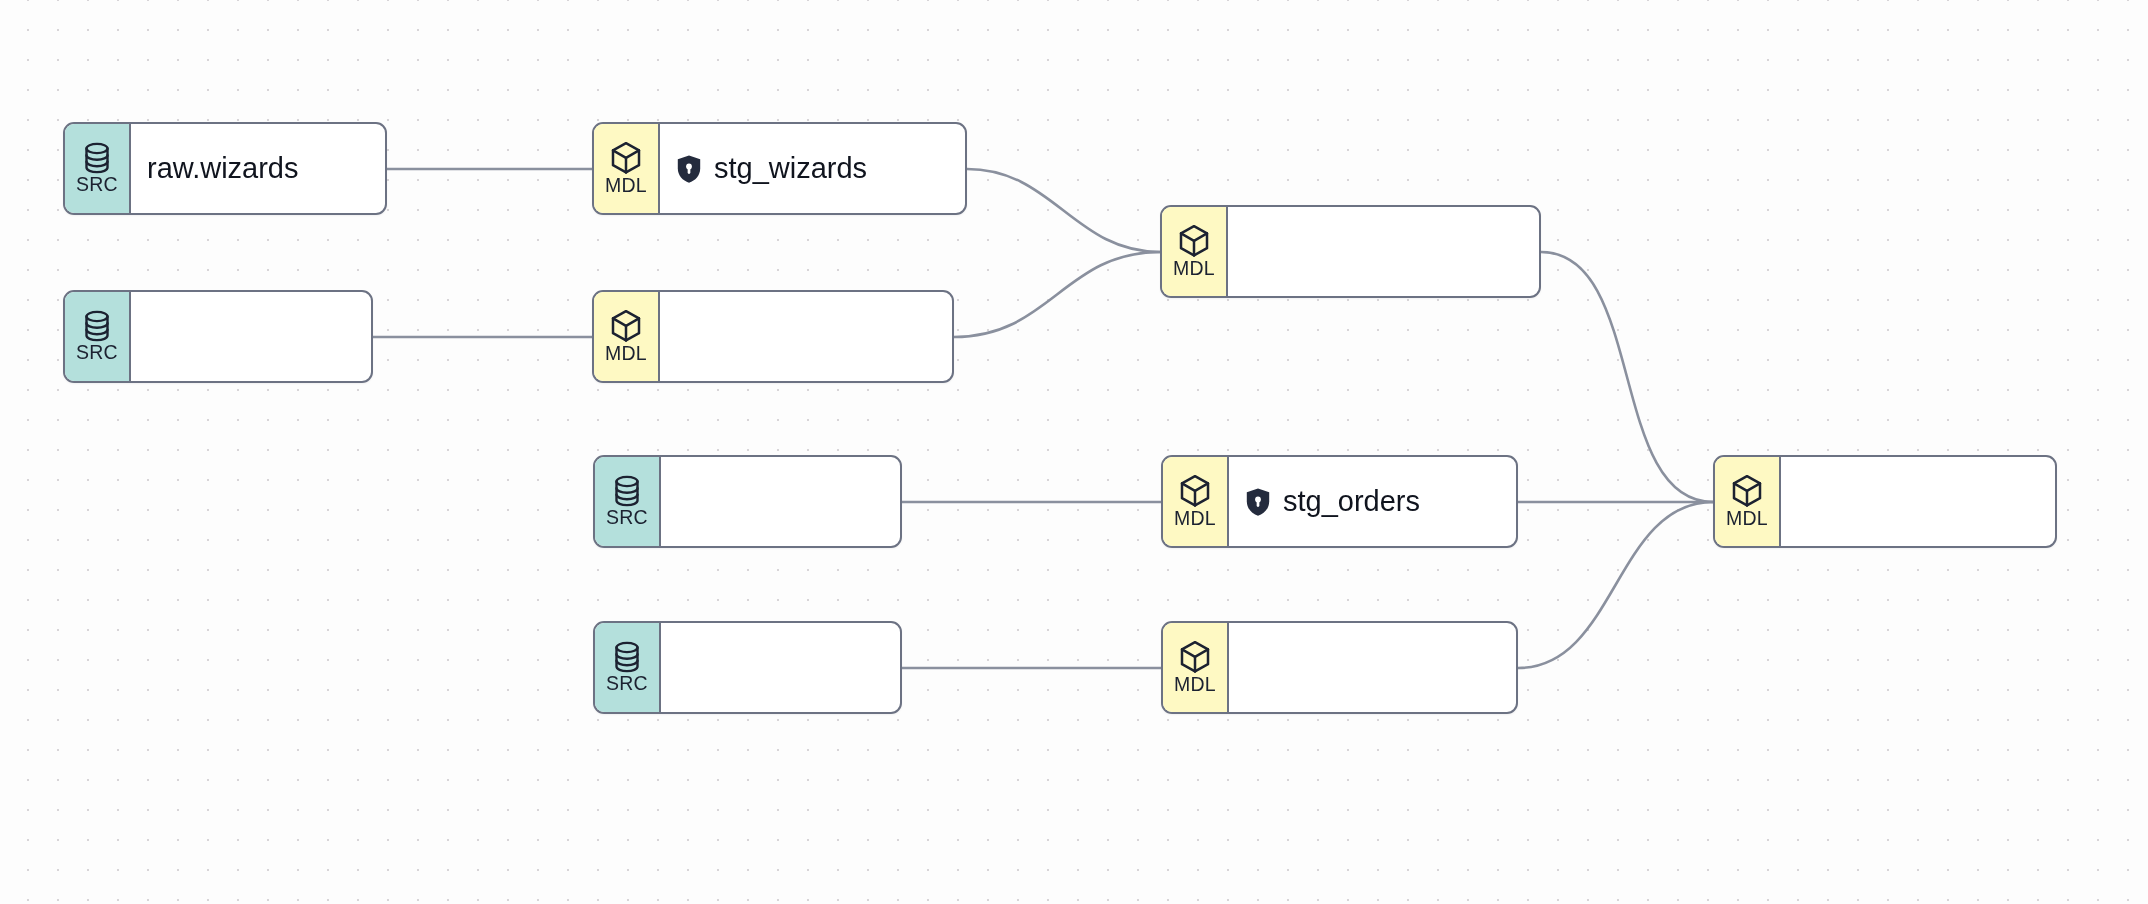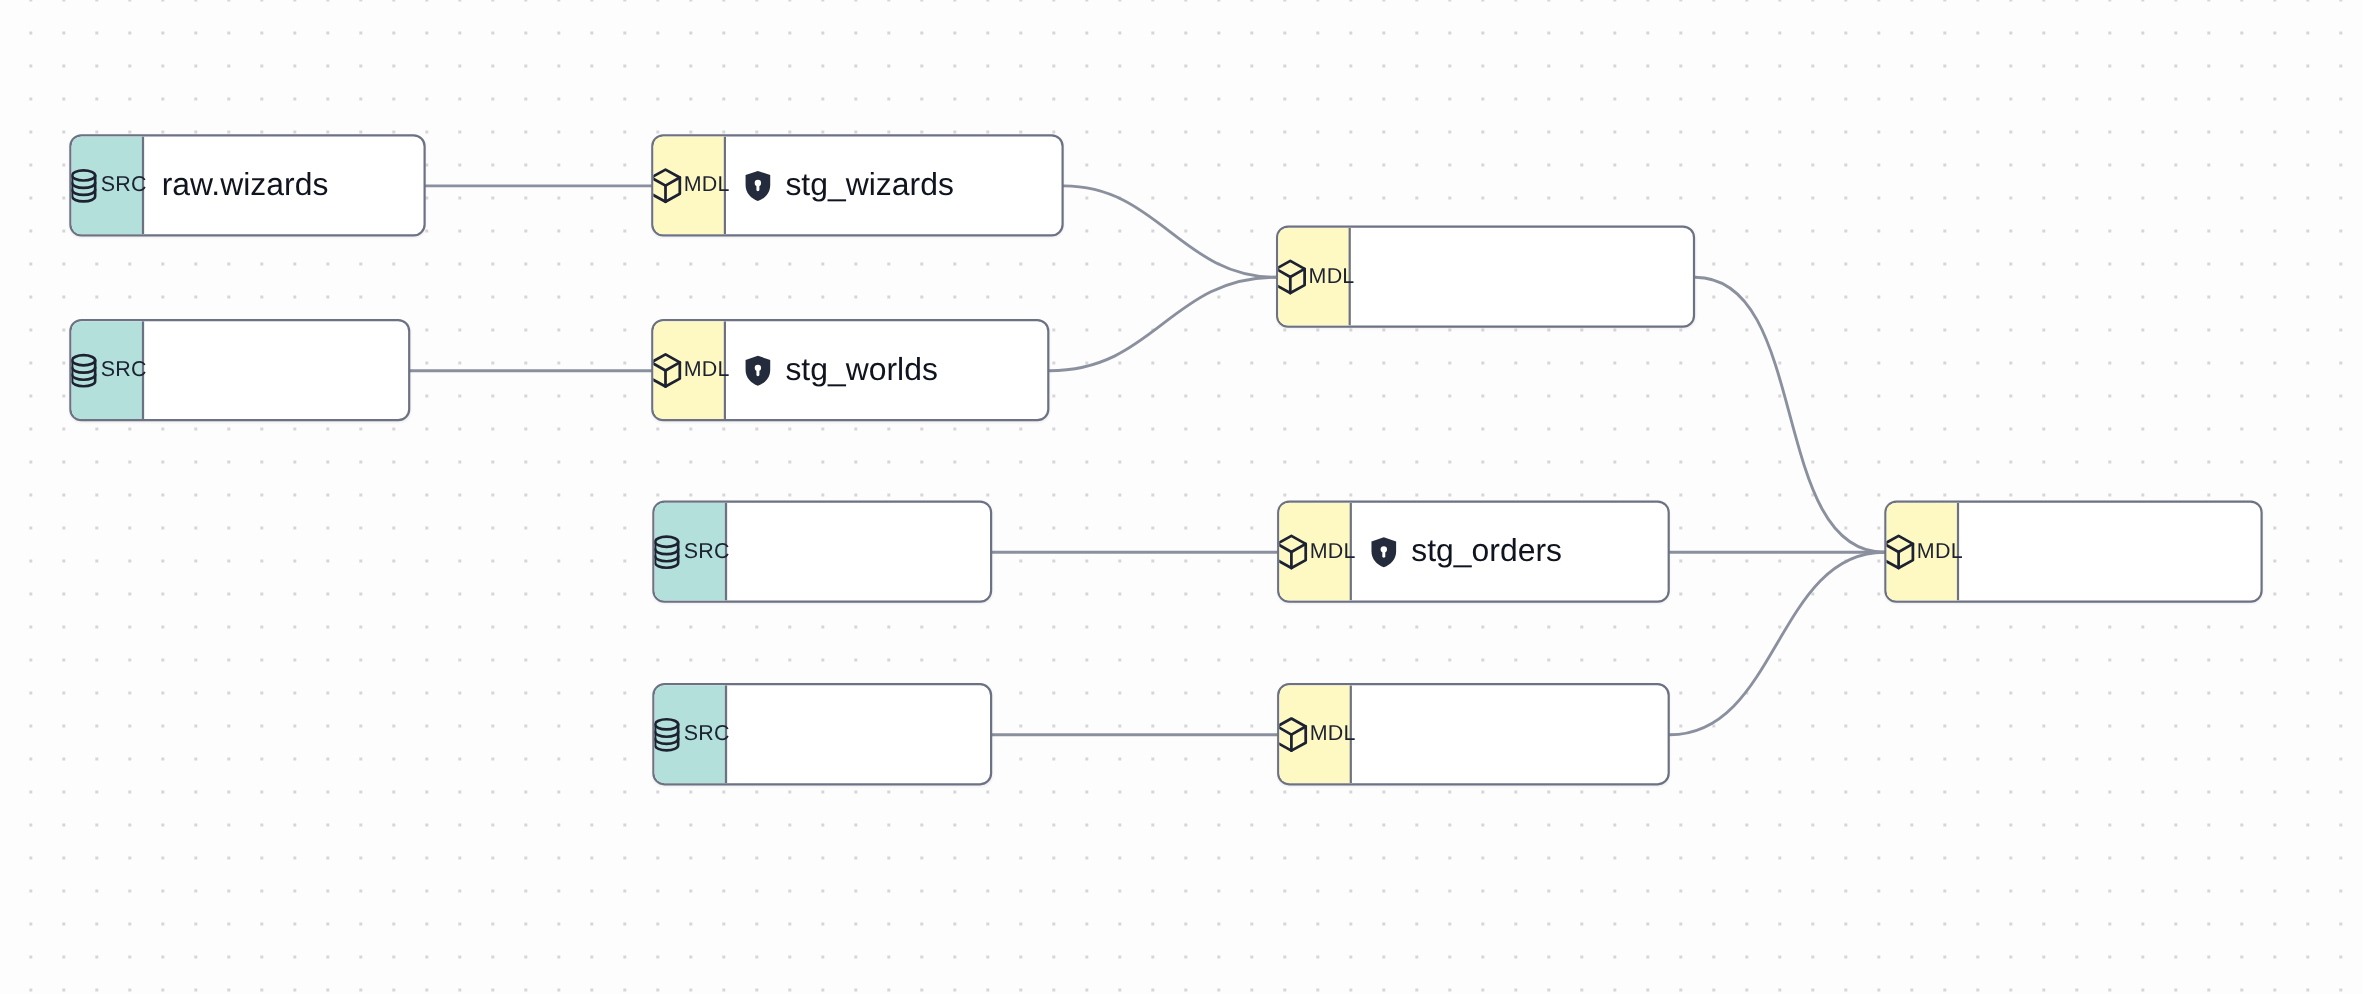--- a/index.html
+++ b/index.html
@@ -36,20 +36,21 @@
     border-radius: 11px;
     box-sizing: border-box;
     overflow: hidden;
     box-shadow: 0 1px 2px rgba(30,35,50,0.06);
   }
 
   .node-badge {
     flex: 0 0 auto;
     width: 66px;
     display: flex;
+    flex-direction: column;
     align-items: center;
     justify-content: center;
     gap: 1px;
     border-right: 2.2px solid #6c7283;
     box-sizing: border-box;
   }
   .node.src .node-badge { background: #b4e0dc; }
   .node.mdl .node-badge { background: #fef9c3; }
 
   .badge-icon {
@@ -181,44 +182,36 @@
       </div>
       <div class="node mdl" style="left: 592px; top: 290px; width: 362px; height: 93px;">
         <div class="node-badge">
           <span class="badge-icon"><svg width="32" height="34" viewBox="0 0 32 34" fill="none" stroke="#1c2231" stroke-width="2.5" stroke-linecap="round" stroke-linejoin="round">
               <path d="M16 2.2 L 29 9.4 V 24.2 L 16 31.4 L 3 24.2 V 9.4 Z"></path>
               <path d="M3 9.4 L 16 16.8 L 29 9.4"></path>
               <path d="M16 16.8 V 31.4"></path>
             </svg></span>
           <span class="badge-text">MDL</span>
         </div>
+      </div>
+      <div class="node mdl" style="left: 1161px; top: 455px; width: 357px; height: 93px;">
+        <div class="node-badge">
+          <span class="badge-icon"><svg width="32" height="34" viewBox="0 0 32 34" fill="none" stroke="#1c2231" stroke-width="2.5" stroke-linecap="round" stroke-linejoin="round">
+              <path d="M16 2.2 L 29 9.4 V 24.2 L 16 31.4 L 3 24.2 V 9.4 Z"></path>
+              <path d="M3 9.4 L 16 16.8 L 29 9.4"></path>
+              <path d="M16 16.8 V 31.4"></path>
+            </svg></span>
+          <span class="badge-text">MDL</span>
+        </div>
         <div class="node-body">
           <span class="shield-icon"><svg width="26" height="30" viewBox="0 0 26 30" fill="none">
               <path d="M13 1.4 L 24.2 5.2 V 14.2 C 24.2 21.6 19.3 26.5 13 28.7 C 6.7 26.5 1.8 21.6 1.8 14.2 V 5.2 Z" fill="#242b3d"></path>
               <circle cx="13" cy="12.4" r="2.9" fill="#ffffff"></circle>
               <path d="M13 13.6 L 13 18.6" stroke="#ffffff" stroke-width="2.7" stroke-linecap="round"></path>
             </svg></span>
-          <span class="node-label">stg_worlds</span>
-        </div>
-      </div>
-      <div class="node mdl" style="left: 1161px; top: 455px; width: 357px; height: 93px;">
-        <div class="node-badge">
-          <span class="badge-icon"><svg width="32" height="34" viewBox="0 0 32 34" fill="none" stroke="#1c2231" stroke-width="2.5" stroke-linecap="round" stroke-linejoin="round">
-              <path d="M16 2.2 L 29 9.4 V 24.2 L 16 31.4 L 3 24.2 V 9.4 Z"></path>
-              <path d="M3 9.4 L 16 16.8 L 29 9.4"></path>
-              <path d="M16 16.8 V 31.4"></path>
-            </svg></span>
-          <span class="badge-text">MDL</span>
-        </div>
-        <div class="node-body">
-          <span class="shield-icon"><svg width="26" height="30" viewBox="0 0 26 30" fill="none">
-              <path d="M13 1.4 L 24.2 5.2 V 14.2 C 24.2 21.6 19.3 26.5 13 28.7 C 6.7 26.5 1.8 21.6 1.8 14.2 V 5.2 Z" fill="#242b3d"></path>
-              <circle cx="13" cy="12.4" r="2.9" fill="#ffffff"></circle>
-              <path d="M13 13.6 L 13 18.6" stroke="#ffffff" stroke-width="2.7" stroke-linecap="round"></path>
-            </svg></span>
           <span class="node-label">stg_orders</span>
         </div>
       </div>
       <div class="node mdl" style="left: 1161px; top: 621px; width: 357px; height: 93px;">
         <div class="node-badge">
           <span class="badge-icon"><svg width="32" height="34" viewBox="0 0 32 34" fill="none" stroke="#1c2231" stroke-width="2.5" stroke-linecap="round" stroke-linejoin="round">
               <path d="M16 2.2 L 29 9.4 V 24.2 L 16 31.4 L 3 24.2 V 9.4 Z"></path>
               <path d="M3 9.4 L 16 16.8 L 29 9.4"></path>
               <path d="M16 16.8 V 31.4"></path>
             </svg></span>

